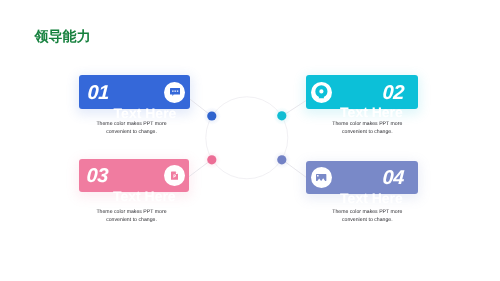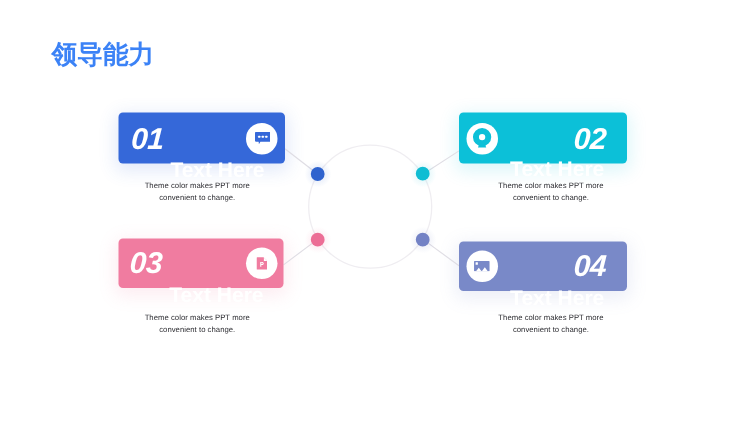--- a/index.html
+++ b/index.html
@@ -2,22 +2,22 @@
 <html><head>
 <meta charset="utf-8">
 <title>Leadership Infographic Slide</title>
 <style>
   html,body{margin:0;padding:0;}
   body{width:500px;height:281px;background:#ffffff;overflow:hidden;}
   #slide{position:relative;width:500px;height:281px;background:#fff;overflow:hidden;
          font-family:"Liberation Sans",sans-serif;
          -webkit-font-smoothing:antialiased;text-rendering:geometricPrecision;opacity:0.9999;}
 
-  .title{position:absolute;left:34.5px;top:29.8px;font-size:17px;font-weight:700;
-         color:#3b82f6;line-height:13px;letter-spacing:0.05px;white-space:nowrap;}
+  .title{position:absolute;left:34.5px;top:29.8px;font-size:14px;font-weight:700;
+         color:#15803d;line-height:13px;letter-spacing:0.05px;white-space:nowrap;}
 
   svg.diagram{position:absolute;left:0;top:0;width:500px;height:281px;pointer-events:none;}
 
   .card{position:absolute;border-radius:3px;box-sizing:border-box;}
   .shadow{position:absolute;border-radius:3.5px;filter:blur(6px);opacity:0.14;}
 
   .num{position:absolute;font-style:italic;font-weight:700;font-size:20.0px;color:#fff;
        line-height:1;white-space:nowrap;letter-spacing:-0.4px;
        transform:skewX(-3deg);transform-origin:left bottom;}
   .lbl{position:absolute;font-weight:700;font-size:14px;color:#fff;line-height:1;white-space:nowrap;margin-top:16px;}

